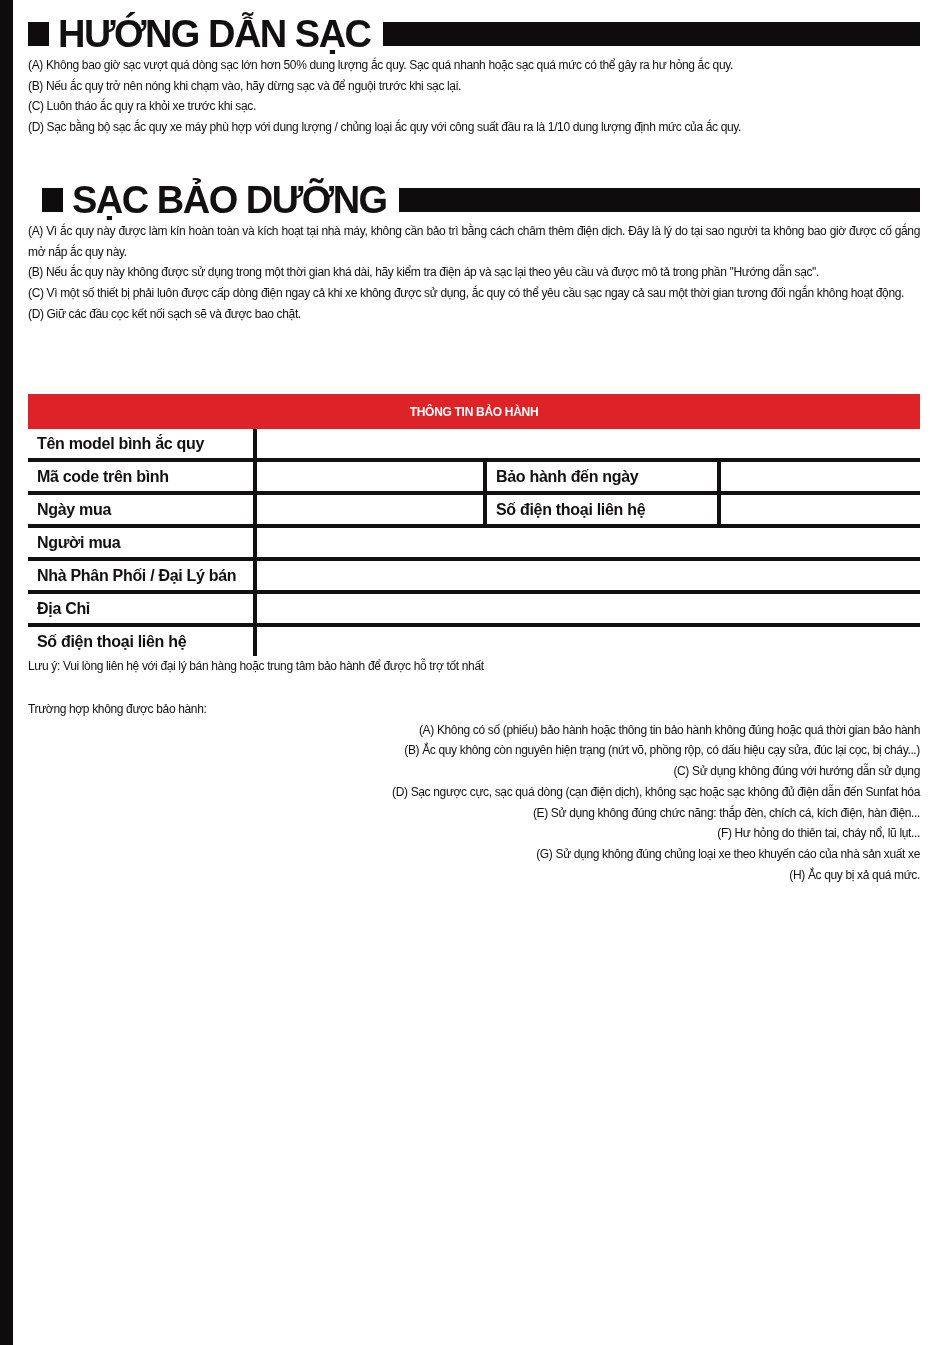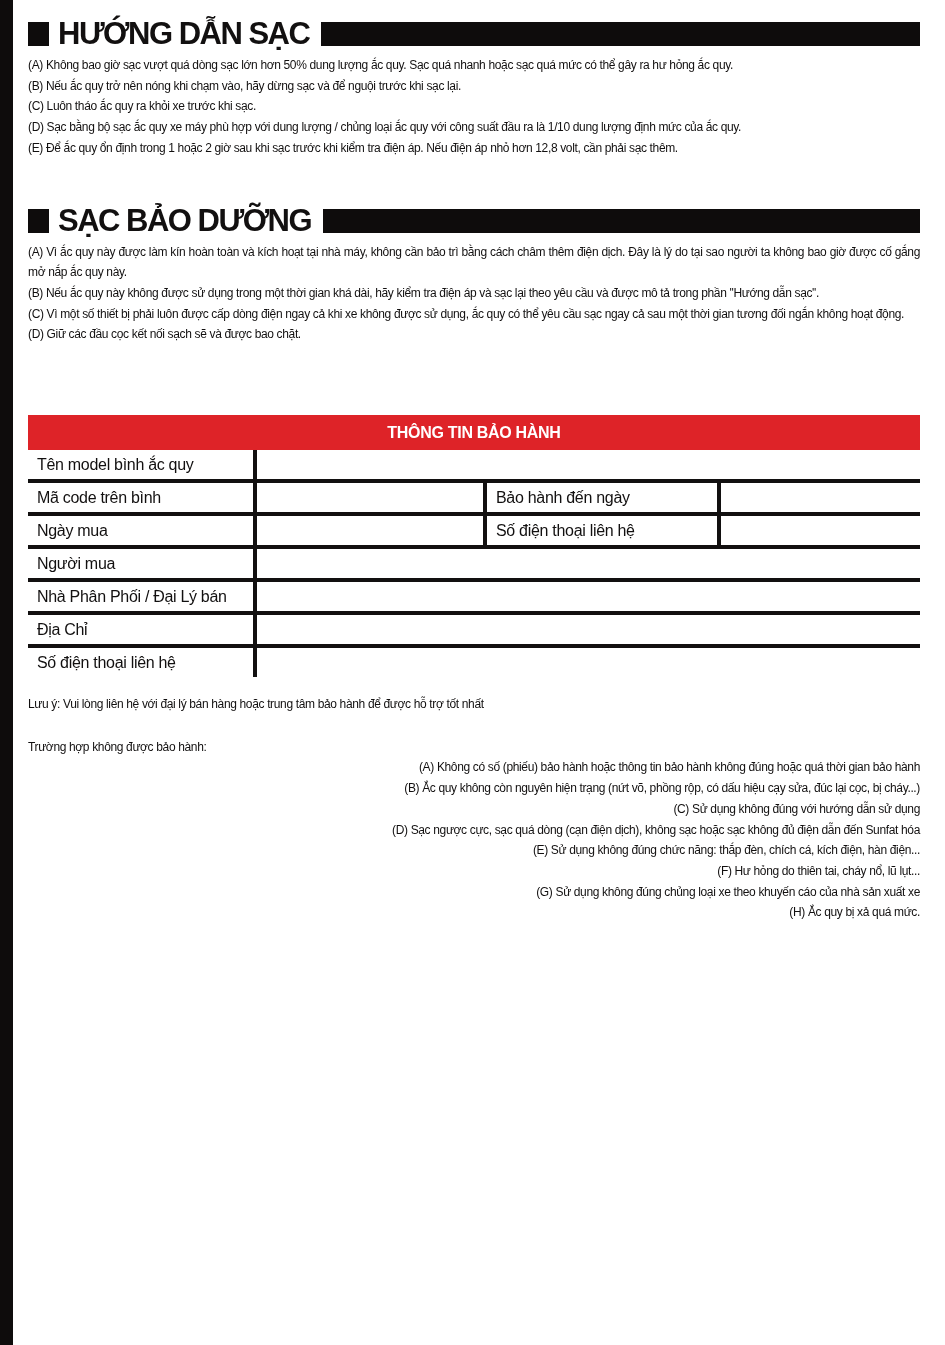--- a/index.html
+++ b/index.html
@@ -17,63 +17,63 @@
     background:#0e0c0c;
   }
   .content{
     position:absolute;left:28px;top:0;width:892px;
   }
   
   .sec-header{
     display:flex;align-items:center;height:26px;
   }
   .sec-header.first{margin-top:21px;}
-  .sec-header.second{margin-top:49px;}
+  .sec-header.second{margin-top:49px;margin-left:14px;}
   .sq{
     width:21px;height:24px;background:#0e0c0c;flex:0 0 auto;
   }
   .sec-title{
     margin:0 12px 0 9px;
-    font-size:31px;font-weight:bold;letter-spacing:-1.5px;
+    font-size:38px;font-weight:bold;letter-spacing:-1.5px;
     line-height:26px;white-space:nowrap;
   }
   .hbar{
     flex:1;height:24px;background:#0e0c0c;
   }
   
   .sec-body{margin-top:8px;}
   .sec-body p, .notes p{
     margin:0;
     font-size:12px;line-height:20.7px;letter-spacing:-0.35px;
     text-align:justify;
   }
   
   .wtable{margin-top:70px;}
   .wt-head{
     height:35px;background:#de2328;color:#ffffff;
     display:flex;align-items:center;justify-content:center;
-    font-size:16px;font-weight:bold;letter-spacing:-0.3px;
+    font-size:12px;font-weight:bold;letter-spacing:-0.3px;
   }
   .wt-row{
     display:flex;align-items:stretch;height:29px;
     border-bottom:4px solid #121010;
   }
   .wt-row.last{border-bottom:none;}
   .wt-label{
     width:216px;flex:0 0 auto;
     border-right:4px solid #121010;
-    font-weight:normal;font-size:16px;letter-spacing:-0.3px;
+    font-weight:bold;font-size:16px;letter-spacing:-0.3px;
     display:flex;align-items:center;
     padding-left:9px;box-sizing:content-box;
   }
   .wt-label.l2{width:221px;}
   .wt-value{flex:1 1 auto;display:flex;align-items:center;padding-left:8px;font-size:16px;}
   .wt-value.mid{flex:0 0 auto;width:218px;border-right:4px solid #121010;}
   
-  .notes .support{margin-top:17px;text-align:left;}
+  .notes .support{text-align:left;}
   .notes .conditions{margin-top:24px;}
   .notes .exc-heading{margin-top:22px;text-align:left;}
   .notes .exc-item{text-align:right;}
 </style>
 </head>
 <body>
 
 <div class="page">
   <div class="left-strip"></div>
 
@@ -82,21 +82,20 @@
     <div class="sec-header first">
       <span class="sq"></span>
       <h1 class="sec-title">HƯỚNG DẪN SẠC</h1>
       <span class="hbar"></span>
     </div>
     <div class="sec-body">
       <p>(A) Không bao giờ sạc vượt quá dòng sạc lớn hơn 50% dung lượng ắc quy. Sạc quá nhanh hoặc sạc quá mức có thể gây ra hư hỏng ắc quy.</p>
       <p>(B) Nếu ắc quy trở nên nóng khi chạm vào, hãy dừng sạc và để nguội trước khi sạc lại.</p>
       <p>(C) Luôn tháo ắc quy ra khỏi xe trước khi sạc.</p>
       <p>(D) Sạc bằng bộ sạc ắc quy xe máy phù hợp với dung lượng / chủng loại ắc quy với công suất đầu ra là 1/10 dung lượng định mức của ắc quy.</p>
-      <p>(E) Để ắc quy ổn định trong 1 hoặc 2 giờ sau khi sạc trước khi kiểm tra điện áp. Nếu điện áp nhỏ hơn 12,8 volt, cần phải sạc thêm.</p>
     </div>
 
     <div class="sec-header second">
       <span class="sq"></span>
       <h1 class="sec-title">SẠC BẢO DƯỠNG</h1>
       <span class="hbar"></span>
     </div>
     <div class="sec-body">
       <p>(A) Vì ắc quy này được làm kín hoàn toàn và kích hoạt tại nhà máy, không cần bảo trì bằng cách châm thêm điện dịch.  Đây là lý do tại sao người ta không bao giờ được cố gắng mở nắp ắc quy này.</p>
       <p>(B) Nếu ắc quy này không được sử dụng trong một thời gian khá dài, hãy kiểm tra điện áp và sạc lại theo yêu cầu và được mô tả trong phần ''Hướng dẫn sạc''.</p>

